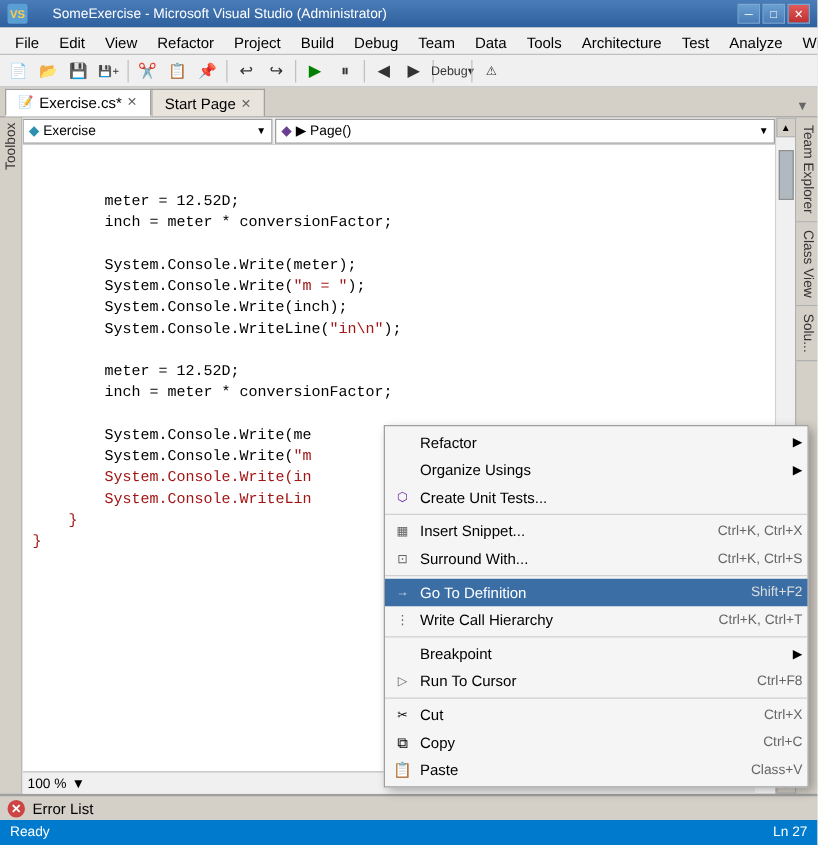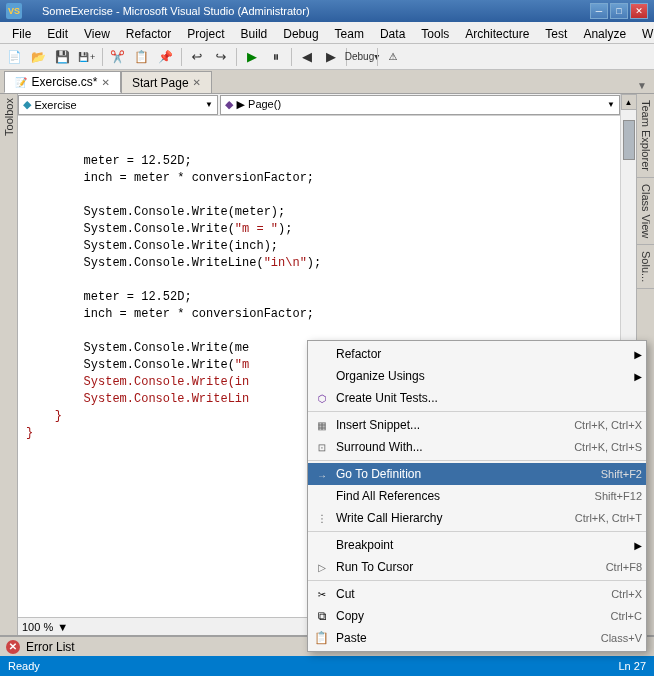--- a/index.html
+++ b/index.html
@@ -614,24 +614,20 @@
     <span>Surround With...</span>
     <span class="shortcut">Ctrl+K, Ctrl+S</span>
   </div>
   <div class="ctx-separator"></div>
   <div class="ctx-item highlighted">
     <span class="ctx-icon" style="color:#ddd">→</span>
     <span>Go To Definition</span>
     <span class="shortcut" style="color:#ddd">Shift+F2</span>
   </div>
   <div class="ctx-item">
-    <span>Find All References</span>
-    <span class="shortcut">Shift+F12</span>
-  </div>
-  <div class="ctx-item">
     <span class="ctx-icon" style="color:#666">⋮</span>
     <span>Write Call Hierarchy</span>
     <span class="shortcut">Ctrl+K, Ctrl+T</span>
   </div>
   <div class="ctx-separator"></div>
   <div class="ctx-item">
     <span>Breakpoint</span>
     <span class="arrow">▶</span>
   </div>
   <div class="ctx-item">

